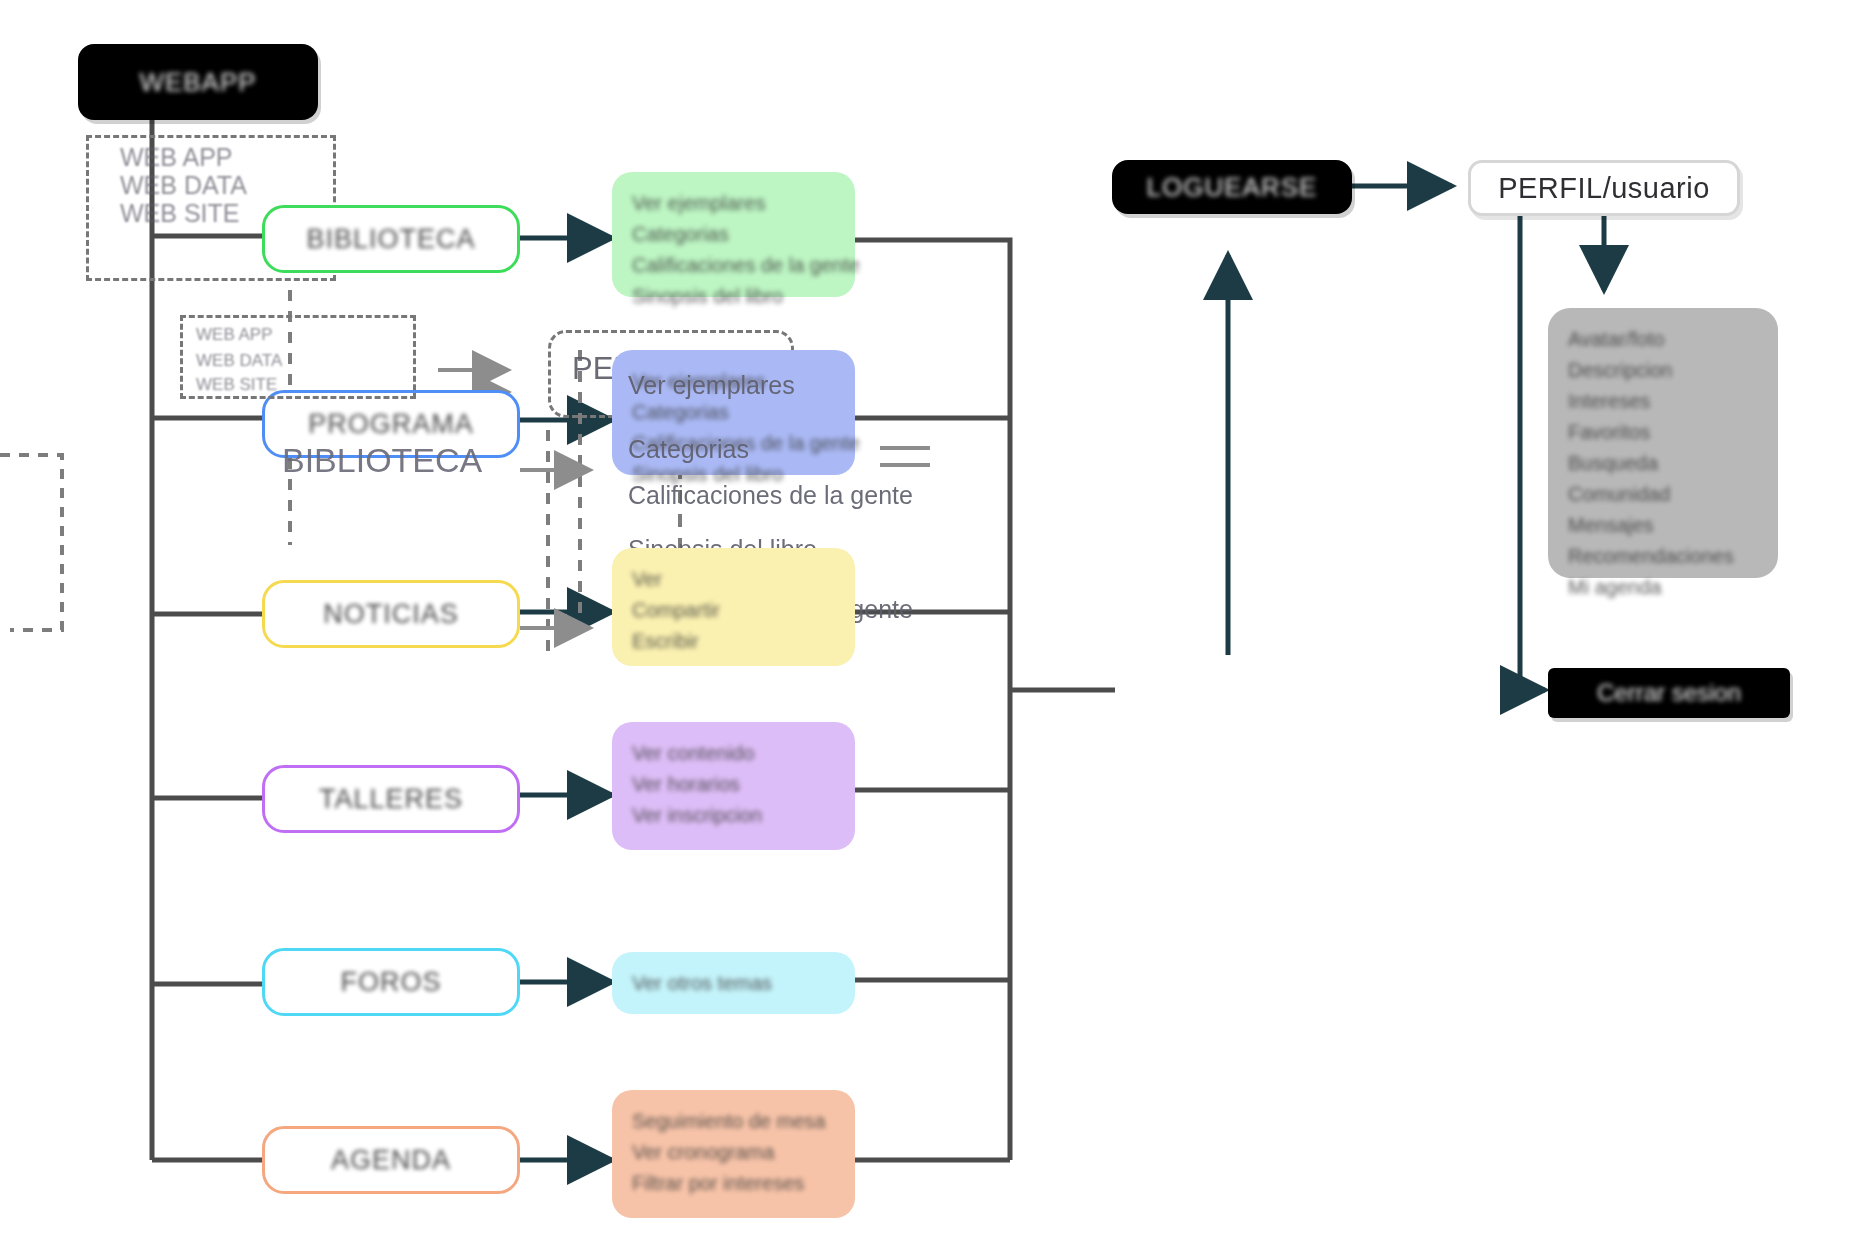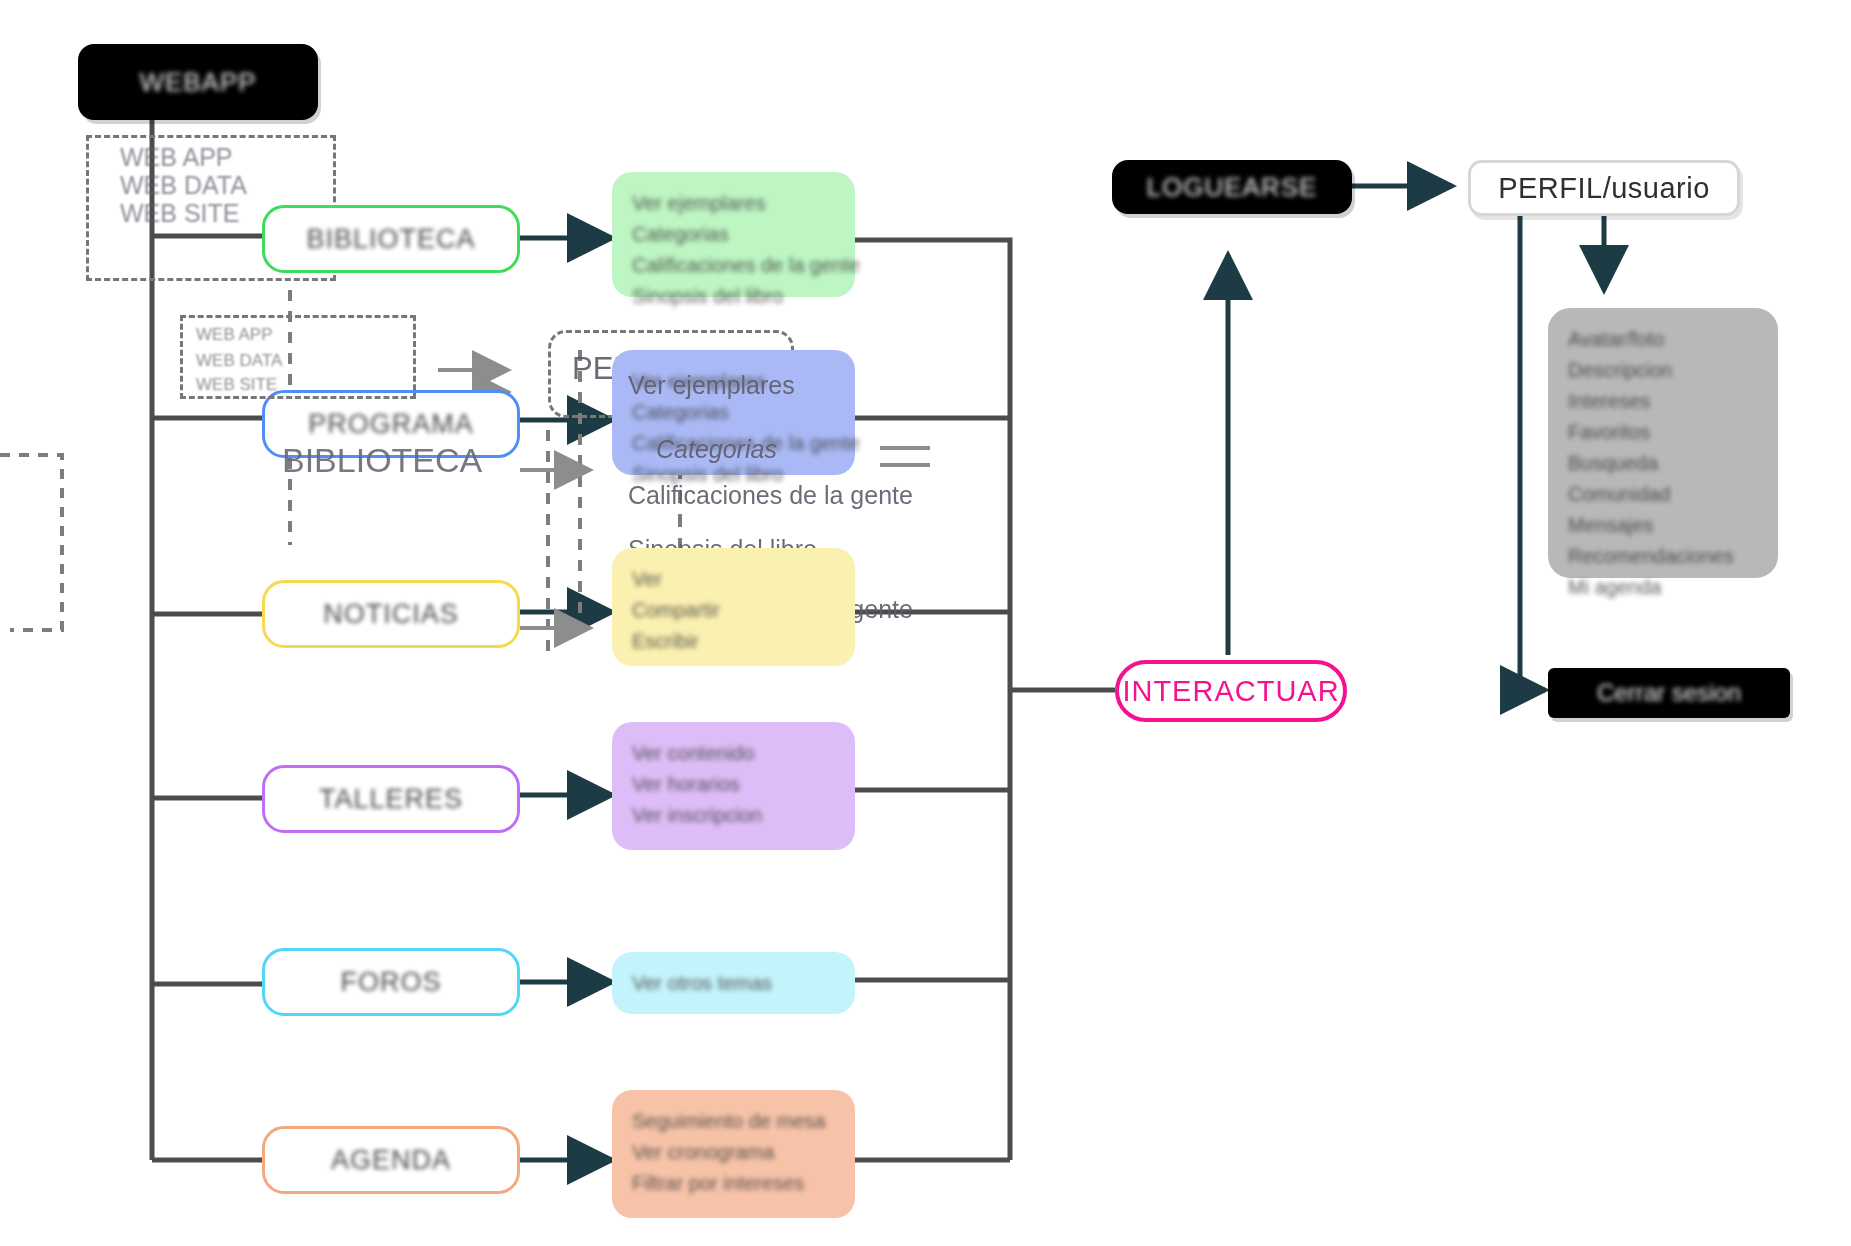--- a/index.html
+++ b/index.html
@@ -143,21 +143,21 @@
   </div>
 
   <div class="node panel" style="left:612px;top:350px;width:243px;height:125px;background:#aab9f5;">
     <div class="line">Ver ejemplares</div>
     <div class="line">Categorias</div>
     <div class="line">Calificaciones de la gente</div>
     <div class="line">Sinopsis del libro</div>
   </div>
 
   <div class="ghost sharp" style="left:628px;top:368px;text-align:center;">Ver ejemplares</div>
-  <div class="ghost sharp" style="left:656px;top:432px;font-style:italic;">Categorias</div>
+  <div class="ghost sharp" style="left:628px;top:432px;">Categorias</div>
   <div class="ghost sharp" style="left:628px;top:478px;">Calificaciones de la gente</div>
   <div class="ghost sharp" style="left:628px;top:532px;">Sinopsis del libro</div>
   <div class="ghost sharp" style="left:628px;top:592px;">Calificaciones de la gente</div>
 
   <div class="node panel" style="left:612px;top:548px;width:243px;height:118px;background:#faf0b0;">
     <div class="line">Ver</div>
     <div class="line">Compartir</div>
     <div class="line">Escribir</div>
   </div>
 
@@ -170,23 +170,20 @@
   <div class="node panel" style="left:612px;top:952px;width:243px;height:62px;background:#c4f4fb;">
     <div class="line">Ver otros temas</div>
   </div>
 
   <div class="node panel" style="left:612px;top:1090px;width:243px;height:128px;background:#f7c3a8;">
     <div class="line">Seguimiento de mesa</div>
     <div class="line">Ver cronograma</div>
     <div class="line">Filtrar por intereses</div>
   </div>
 
-  <div class="node" style="left:1115px;top:660px;width:232px;height:62px;border:4px solid #f5128e;border-radius:32px;background:#fff;">
-    <span style="color:#f5128e;font-size:29px;letter-spacing:1px;">INTERACTUAR</span>
-  </div>
 
   <div class="node chip" style="left:1112px;top:160px;width:240px;height:54px;">
     <span class="lbl">LOGUEARSE</span>
   </div>
 
   <div class="node" style="left:1468px;top:160px;width:272px;height:56px;border:3px solid #d6d6d6;border-radius:14px;background:#fff;box-shadow:3px 4px 0 rgba(0,0,0,.10);">
     <span style="font-size:29px;color:#2f2f33;letter-spacing:.5px;">PERFIL/usuario</span>
   </div>
 
   <div class="node panel" style="left:1548px;top:308px;width:230px;height:270px;background:#b8b8b8;border-radius:22px;">

